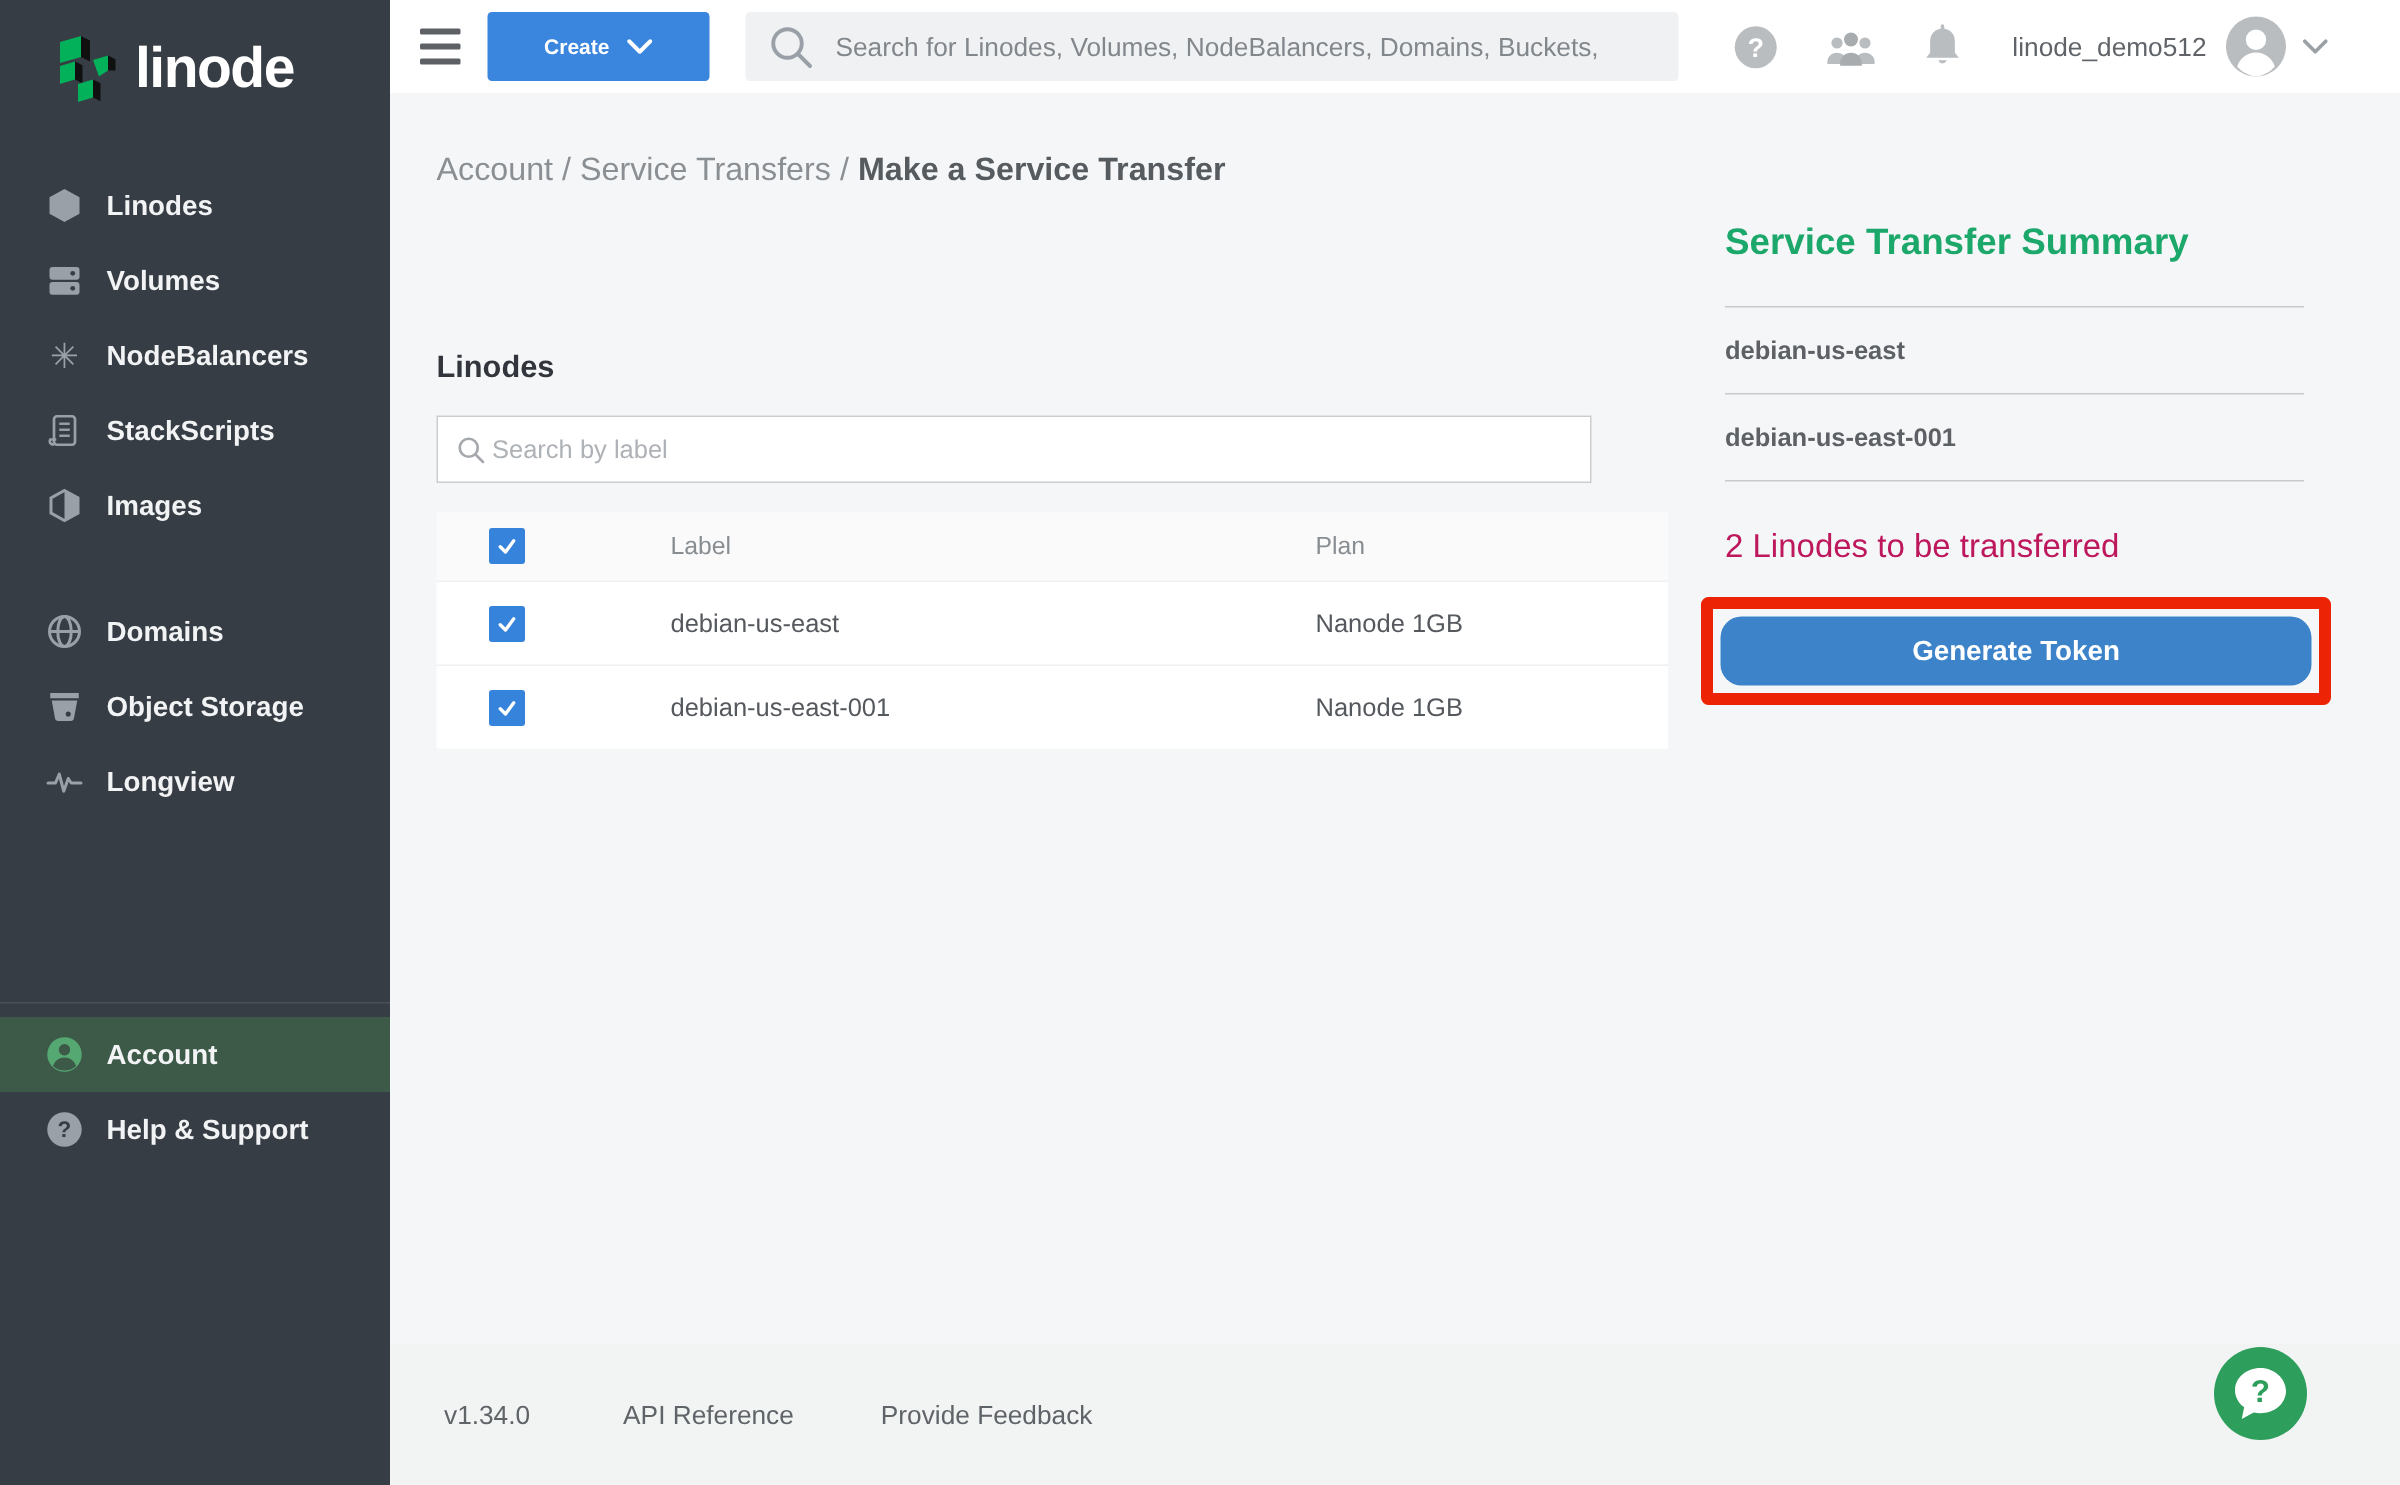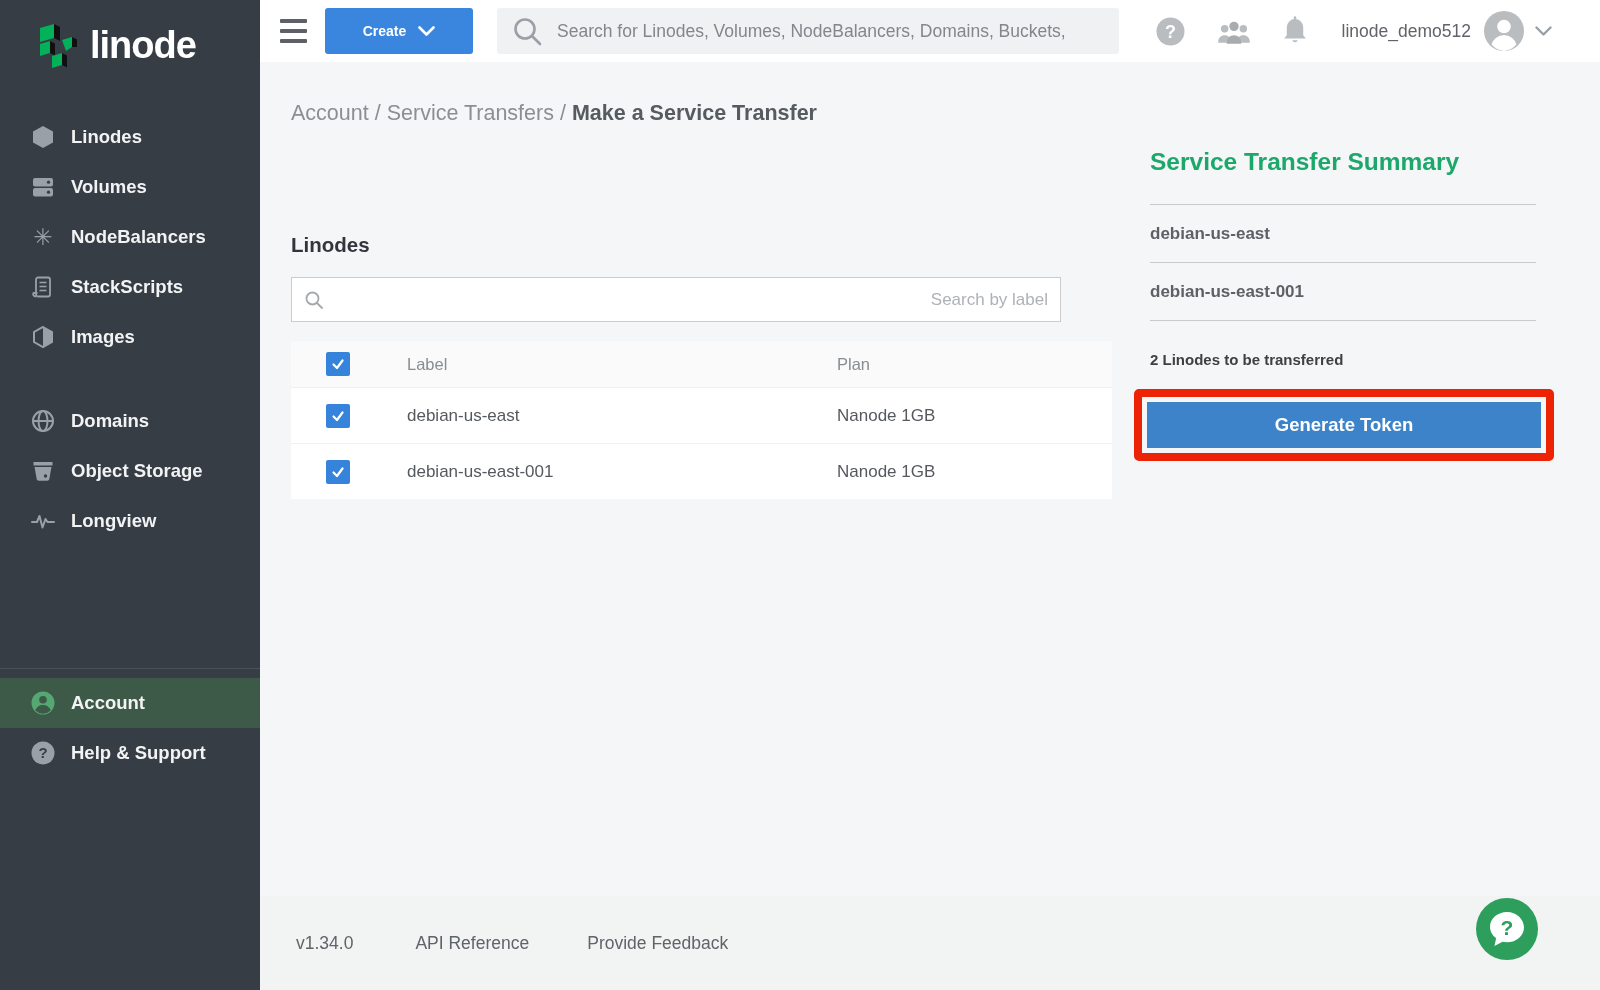--- a/index.html
+++ b/index.html
@@ -33,41 +33,41 @@
   .username { color:#606469; font-size:17.5px; margin:0 12px 0 32px; }
   .user-menu { display:flex; align-items:center; cursor:pointer; }
 
   
   .breadcrumb { position:absolute; left:291px; top:101px; font-size:21.5px; color:#8a8f94; }
   .breadcrumb .sep { margin:0 6px; }
   .breadcrumb .current { color:#565b60; font-weight:bold; }
   .intro { position:absolute; left:291px; top:158px; width:812px; font-size:17.5px; color:#55595e; line-height:1.45; }
   .section-title { position:absolute; left:291px; top:233px; font-size:20.5px; font-weight:bold; color:#32363c; }
   .label-search { position:absolute; left:291px; top:277px; width:770px; height:45px; background:#fff; border:1px solid #cccccc; display:flex; align-items:center; padding:0 12px; }
-  .label-search input { flex:1; border:none; outline:none; font-size:17px; color:#404040; margin-left:4px; font-family:inherit;text-align:right; }
+  .label-search input { flex:1; border:none; outline:none; font-size:17px; color:#404040; margin-left:4px; font-family:inherit; }
   .label-search input::placeholder { color:#aeb2b6; opacity:1; }
 
   .linode-table { position:absolute; left:291px; top:341px; width:821px; }
   .t-row { display:flex; align-items:center; }
   .t-head { height:46px; background:#fafafa; color:#888d92; font-size:16.5px; }
   .t-body-row { height:56px; background:#ffffff; border-top:1px solid #f0f0f0; color:#55595e; font-size:17px; }
   .col-check { width:116px; padding-left:35px; display:flex; align-items:center; }
-  .col-label { width:430px; }
+  .col-label { width:430px;margin-left:40px; }
   .col-plan { flex:1; }
   .checkbox { width:24px; height:24px; background:#3683dc; border-radius:2px; display:flex; align-items:center; justify-content:center; cursor:pointer; }
 
   
   .summary { position:absolute; left:1150px; top:148px; width:386px; }
   .summary h2 { color:#1ca76b; font-size:24.5px; font-weight:bold; }
   .sum-divider { height:1px; background:#c9cacb; margin-top:0; }
   .d1 { margin-top:28px; }
   .sum-item { font-size:17px; font-weight:bold; color:#5d6165; padding:19px 0 18px 0; }
-  .count-text { color:#404040; font-size:15px; font-weight:bold; margin-top:30px; }
+  .count-text { color:#be185d; font-size:22px; font-weight:normal; margin-top:30px; }
   .hl-box { margin:21px -18px 0 -16px; border:8px solid #ec2405; border-radius:5px; padding:5px; }
-  .gen-btn { display:block; width:100%; height:46px; background:#3d83ca; border:none; border-radius:0; color:#fff; font-size:18.5px; font-weight:bold; cursor:pointer; font-family:inherit; }
+  .gen-btn { display:block; width:100%; height:46px; background:#3d83ca; border:none; border-radius:14px; color:#fff; font-size:18.5px; font-weight:bold; cursor:pointer; font-family:inherit; }
 
   
   .footer { position:absolute; left:260px; bottom:0; width:1340px; height:94px; background:#f2f3f3; display:flex; align-items:center; padding-left:36px; }
   .footer a { color:#5f6469; font-size:17.5px; text-decoration:none; cursor:pointer; }
   .footer .ver { margin-right:62px; }
   .footer .lnk { margin-right:58px; }
   .help-bubble { position:absolute; left:1476px; top:898px; width:62px; height:62px; cursor:pointer; }
 </style>
 </head>
 <body>

